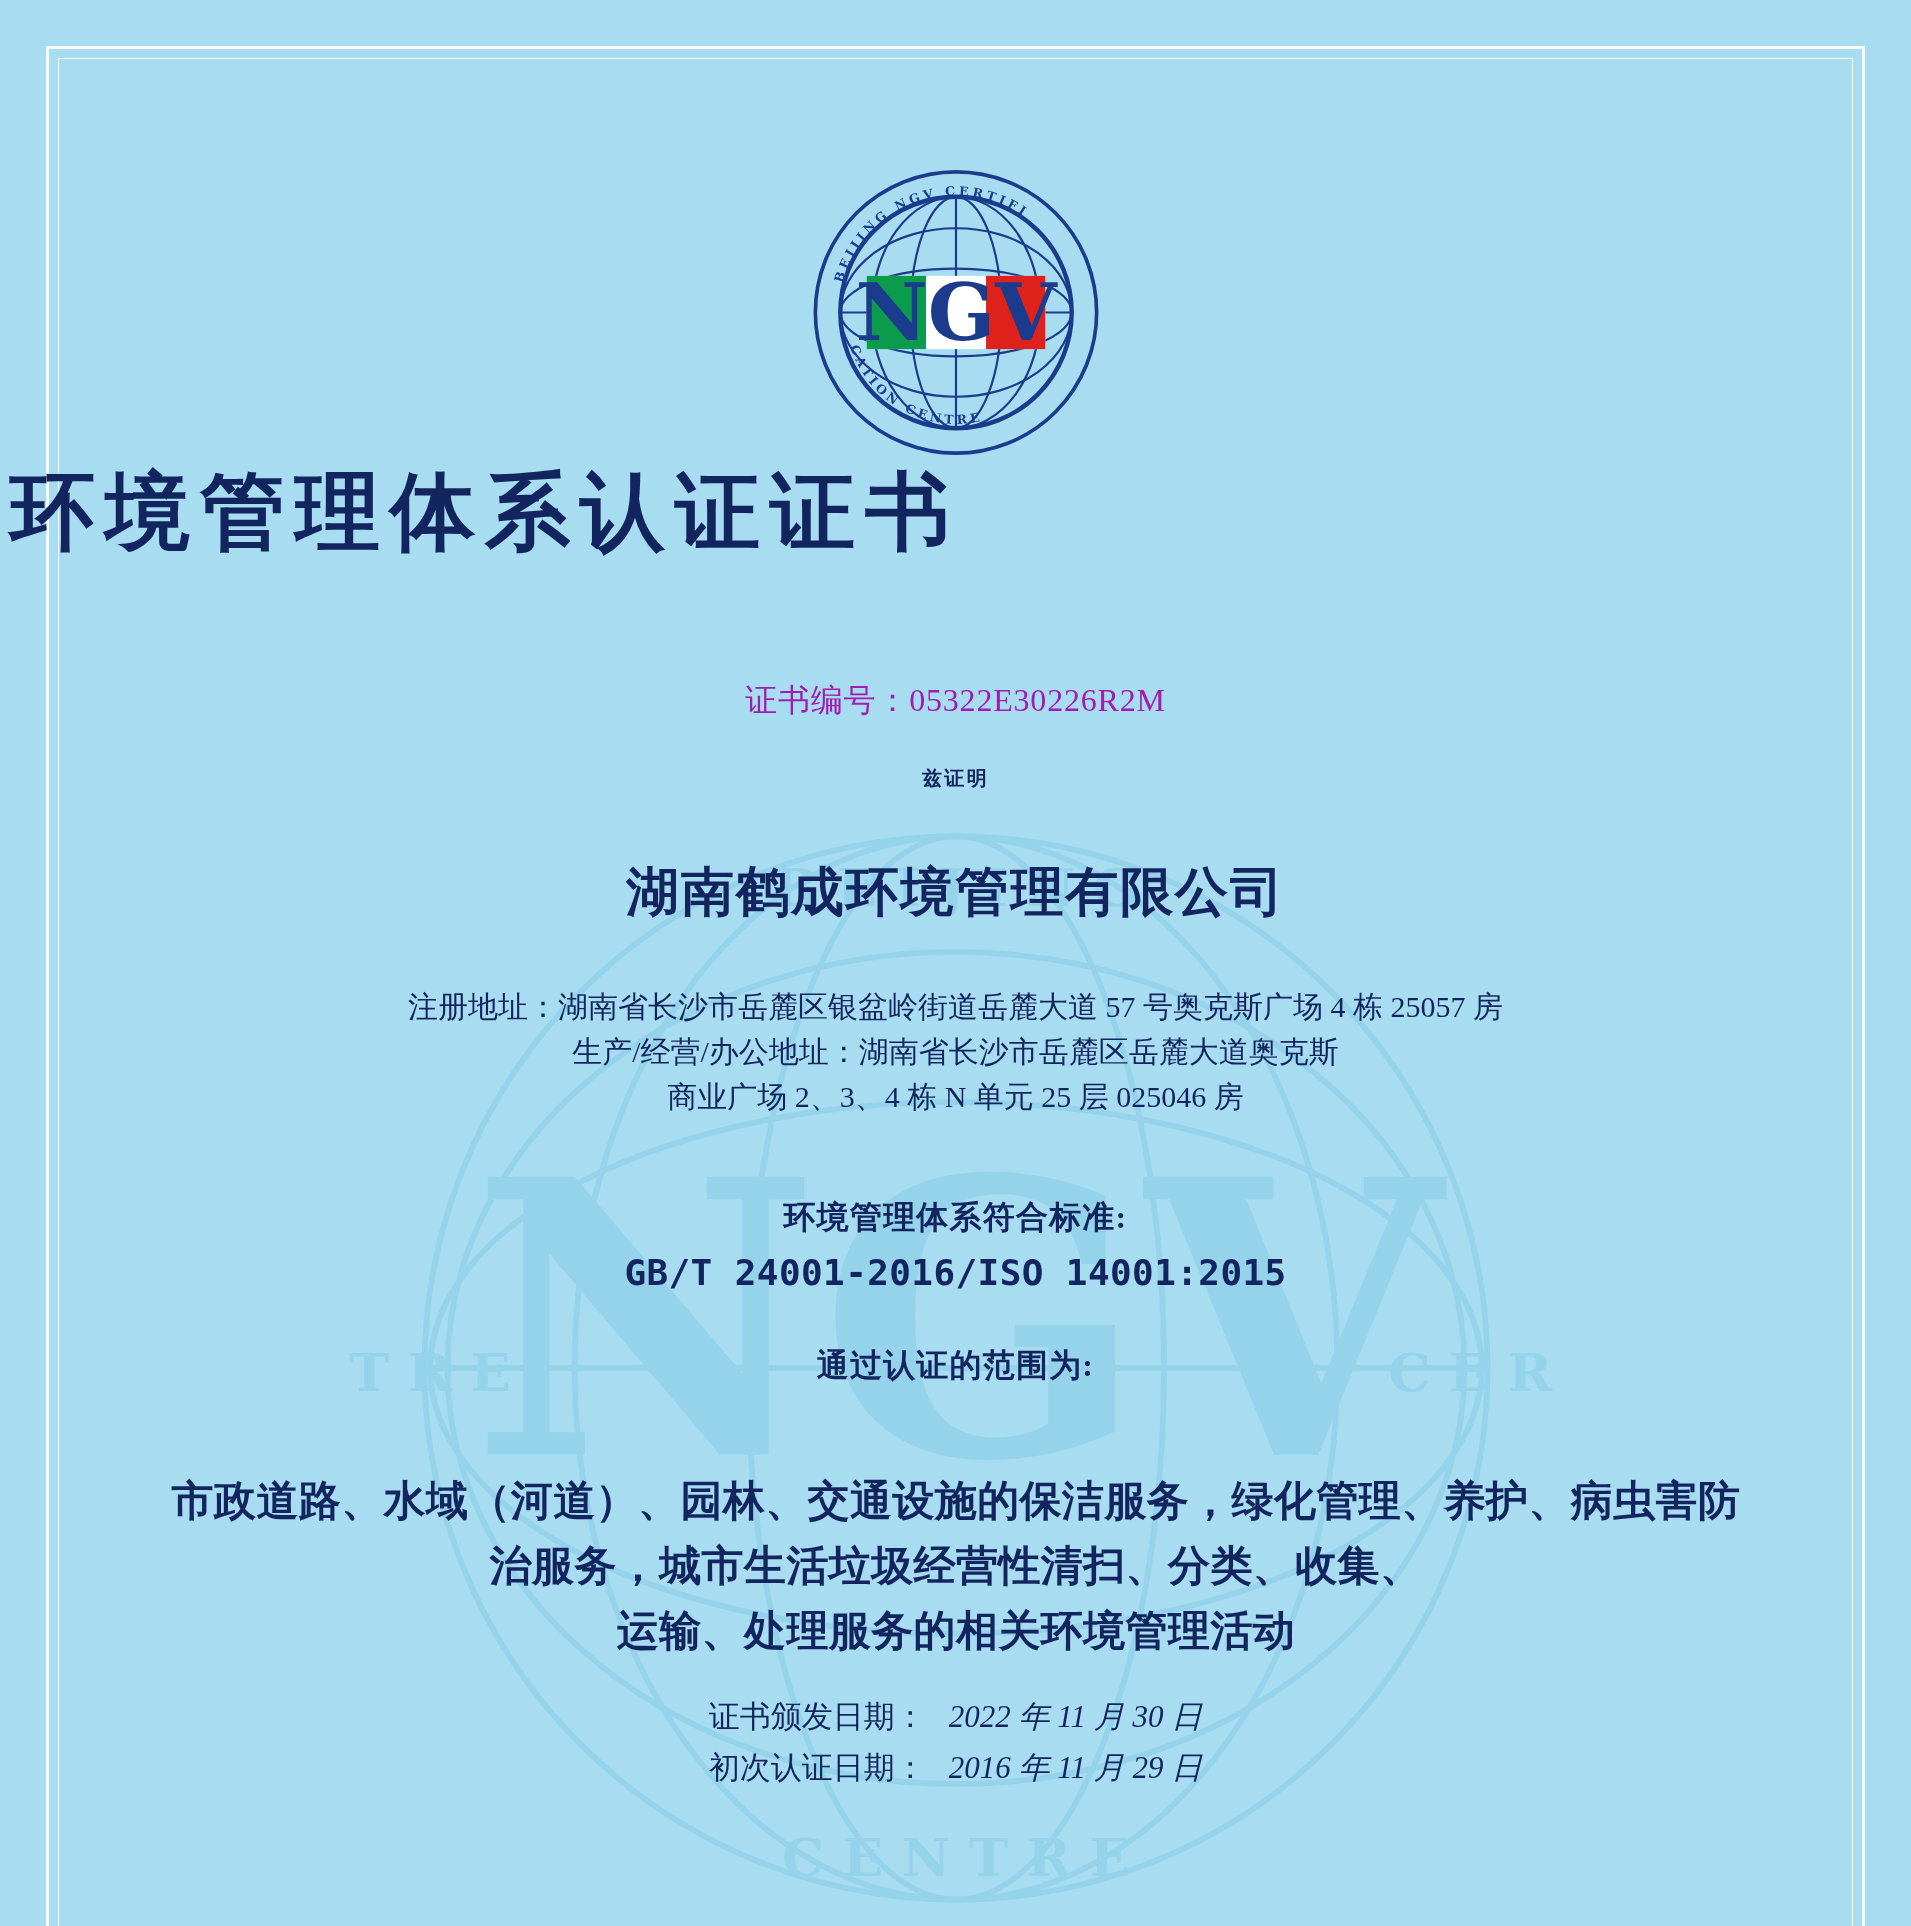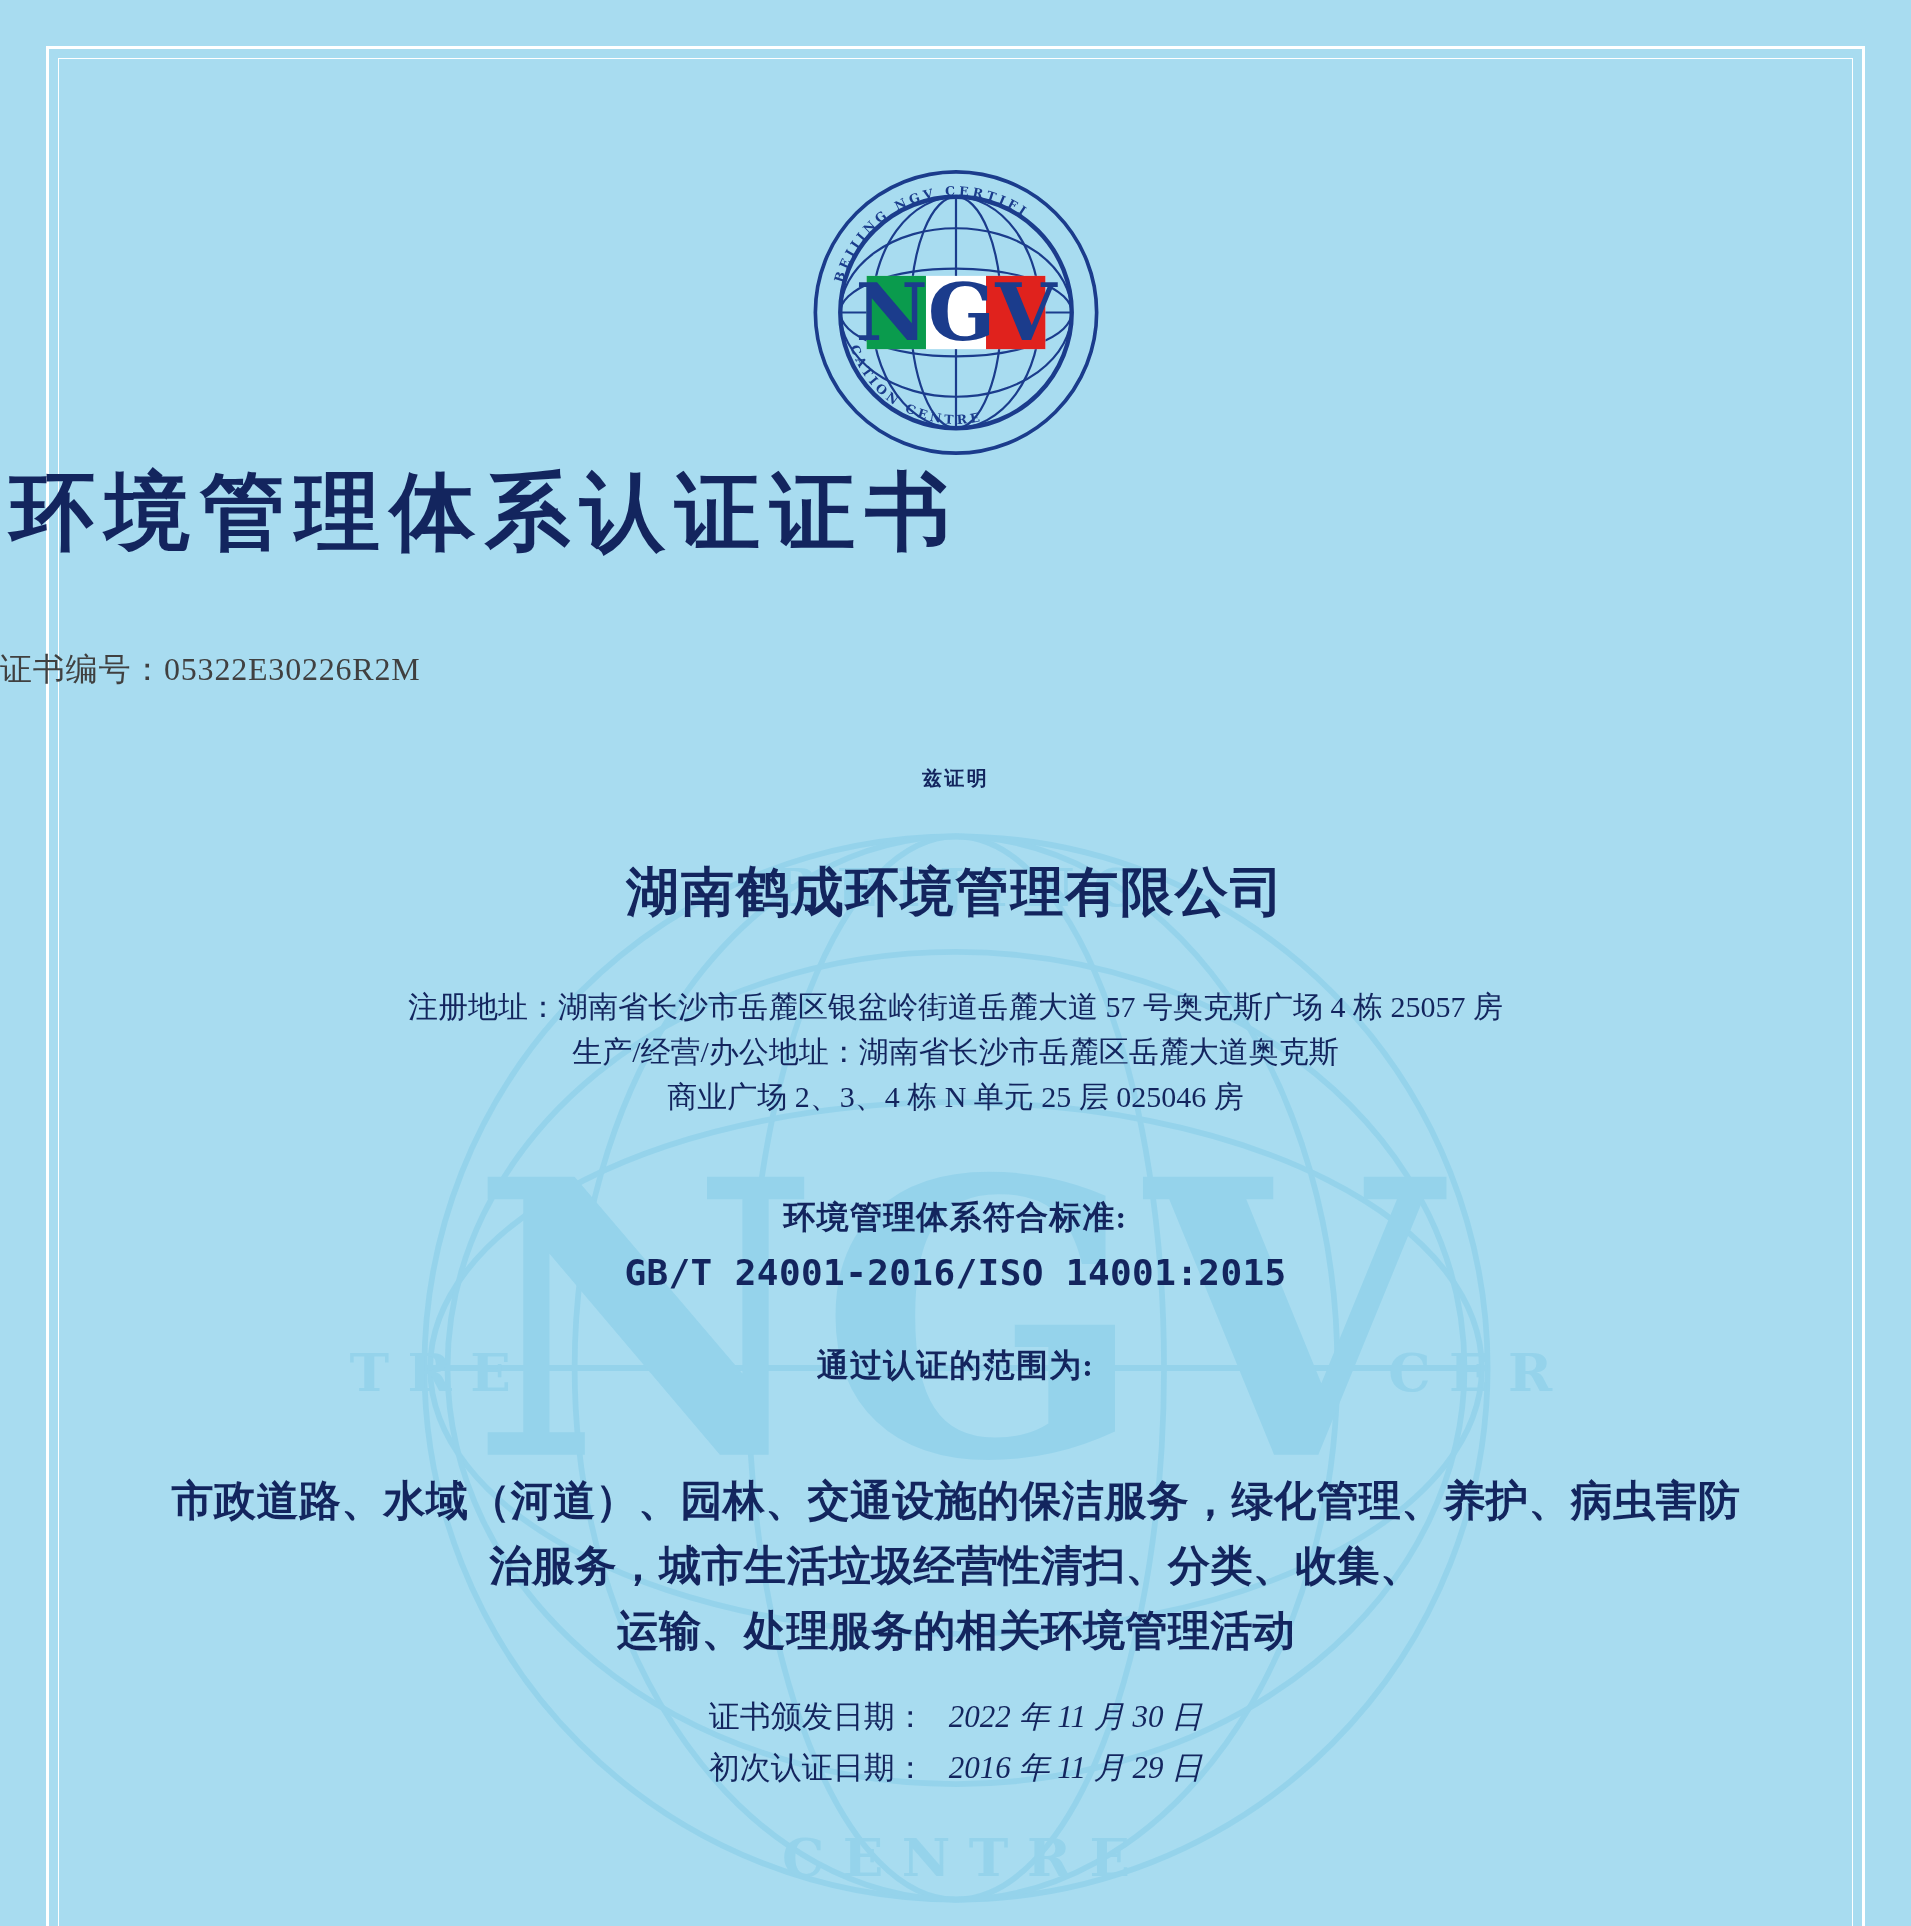--- a/index.html
+++ b/index.html
@@ -80,24 +80,25 @@
     font-size: 85px;
     font-weight: bold;
     letter-spacing: 10px;
     color: #13255e;
     text-indent: 10px;
   }
 
   .cert-no {
     position: absolute;
     left: 0;
-    top: 648px;
-    width: 100%;
+    top: 679px;
+    width: 100%;
+    text-align: center;
     font-size: 32px;
-    color: #404040;
+    color: #a21caf;
     letter-spacing: 0.8px;
   }
 
   .hereby {
     position: absolute;
     left: 0;
     top: 765px;
     width: 100%;
     text-align: center;
     font-size: 20px;

